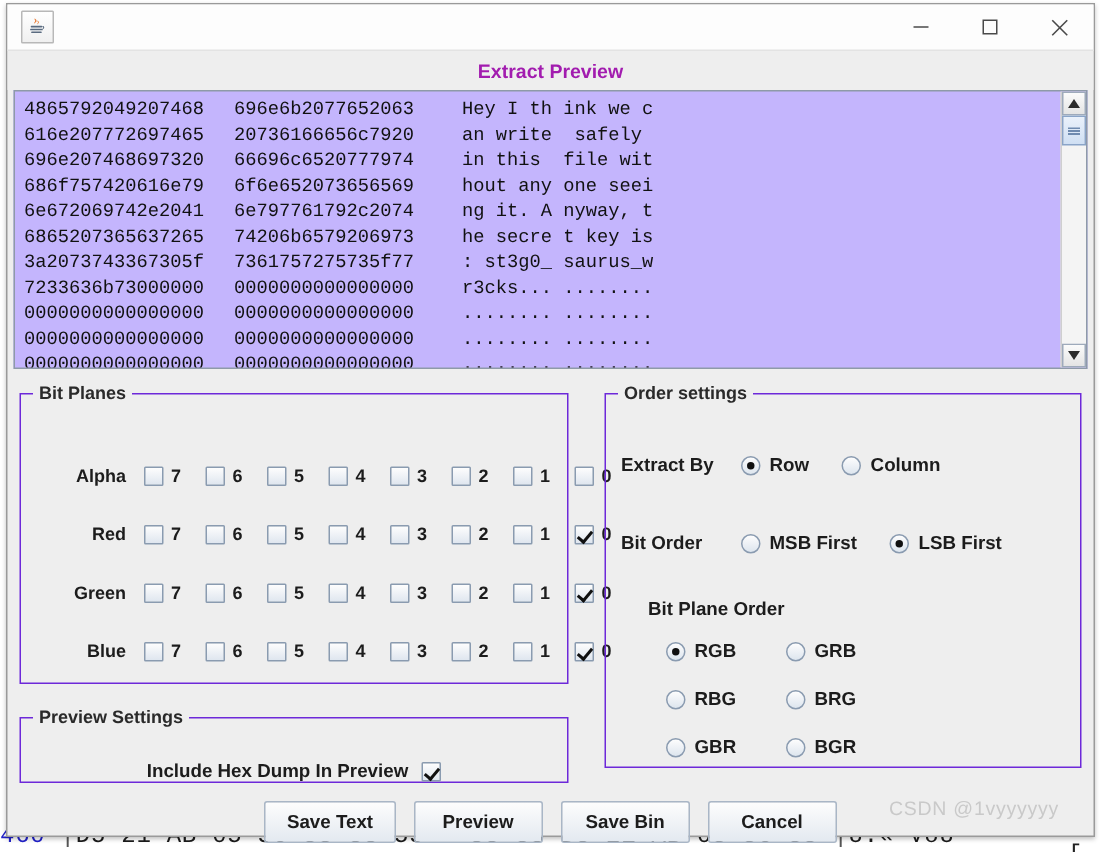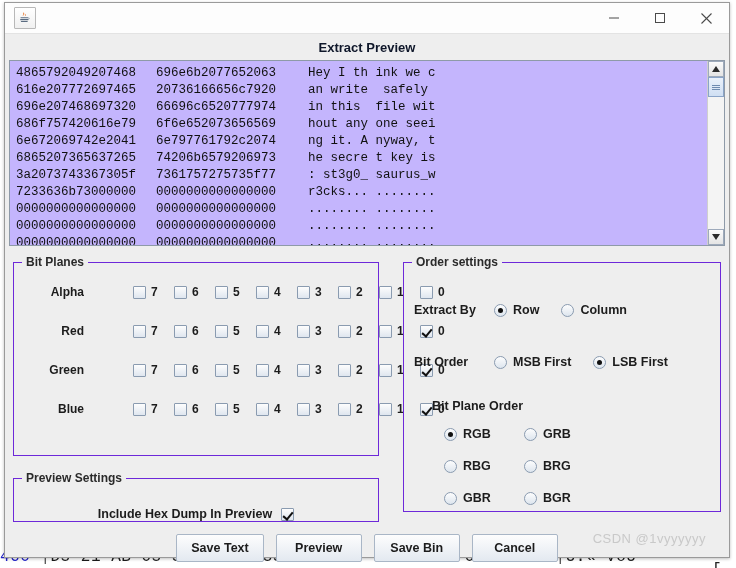--- a/index.html
+++ b/index.html
@@ -99,21 +99,21 @@
 
   
   .caption {
     height: 26px;
     background: #eeeeee;
     display: flex;
     align-items: center;
     justify-content: center;
     font-size: 13px;
     font-weight: bold;
-    color: #0f172a;
+    color: #a21caf;
     flex: none;
   }
 
   
   .textarea-wrap {
     margin: 0 4px;
     height: 186px;
     border: 1px solid #8e9aa8;
     background: #c4b5fd;
     display: flex;
@@ -198,23 +198,22 @@
     white-space: nowrap;
   }
 
   #bitplanes-panel { height: 194px; margin-top: 8px; padding: 22px 8px 0 8px; }
   #preview-panel   { height: 44px;  margin-top: 22px; padding: 0; }
   #order-panel     { height: 250px; margin-top: 8px; padding: 20px 10px 0 10px; }
 
   
   .bp-row {
     display: flex;
-    align-items: flex-start;
+    align-items: flex-end;
     height: 39px;
-    gap: 37px;
   }
   .bp-label {
     width: 62px;
     text-align: right;
     padding-right: 12px;
     font-size: 12px;
     font-weight: bold;
     color: #1c1c1c;
     flex: none;
   }

